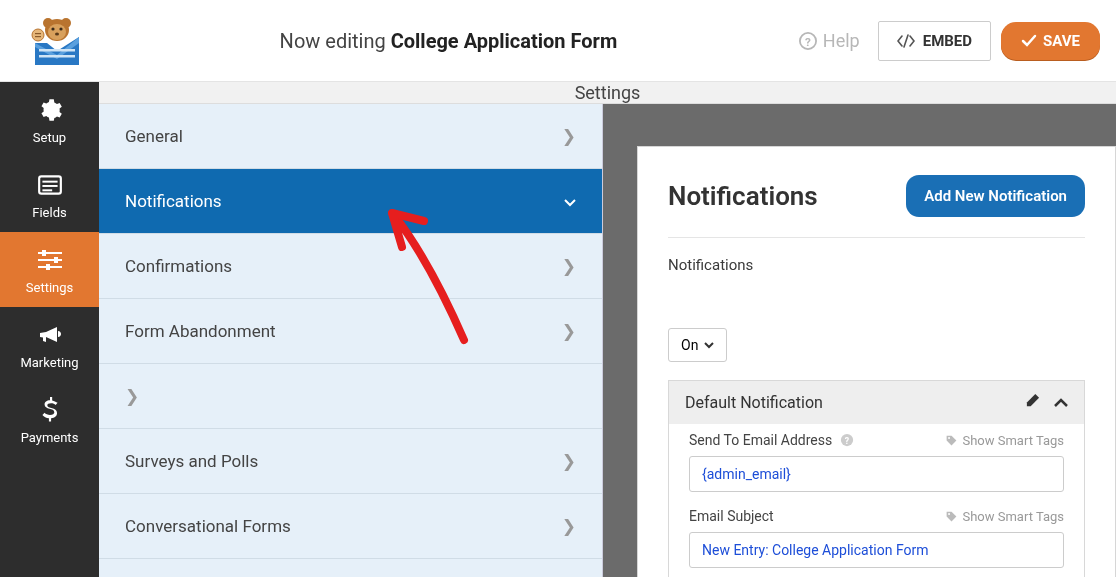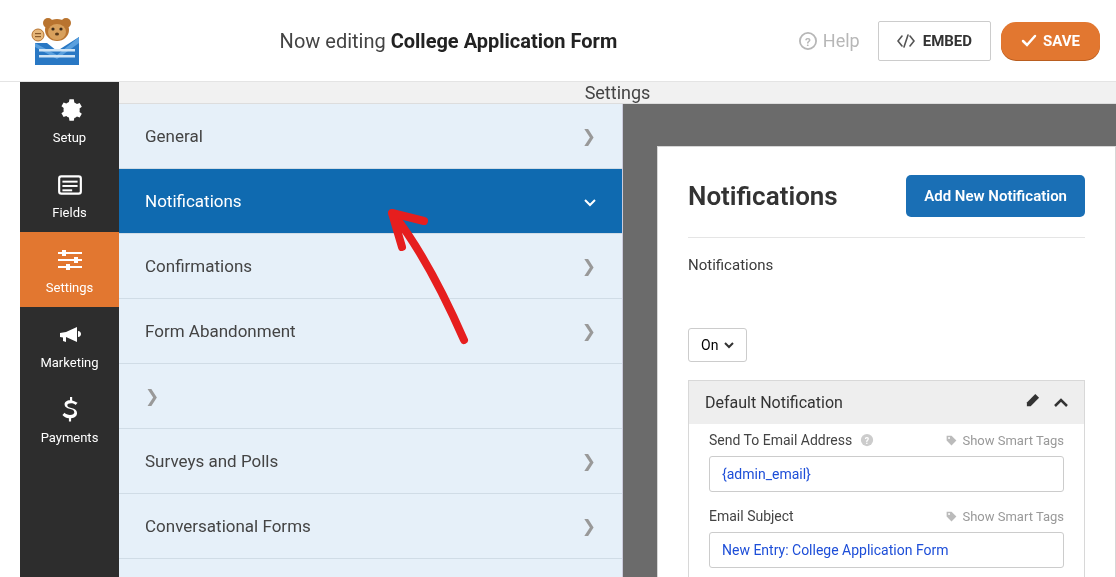--- a/index.html
+++ b/index.html
@@ -9,41 +9,41 @@
 .logo-wrap { width: 82px; display: flex; align-items: center; justify-content: center; }
 .logo-wrap svg { width: 56px; height: 52px; }
 .editing-text { flex: 1; text-align: center; font-size: 20px; color: #444; }
 .editing-text .form-name { font-weight: 700; color: #222; }
 .help-link { color: #b7b7b7; font-size: 18px; margin-right: 18px; display: flex; align-items: center; gap: 6px; }
 .btn-embed { border: 1px solid #ccc; background: #fff; padding: 10px 18px; font-weight: 700; font-size: 15px; color: #333; display: flex; align-items: center; gap: 8px; margin-right: 10px; border-radius: 2px; cursor: pointer; }
 .btn-save { background: #e27730; color: #fff; border: none; padding: 10px 20px; font-weight: 700; font-size: 15px; display: flex; align-items: center; gap: 6px; border-radius: 15px; cursor: pointer; box-shadow: 0 1px 0 #b95d1f; }
 
 .main { display: flex; height: calc(100% - 82px); }
 
-.sidenav { width: 99px; background: #2d2d2d; display: flex; flex-direction: column; margin-left: 20px; }
+.sidenav { width: 99px; background: #2d2d2d; display: flex; flex-direction: column; }
 .sidenav-item { color: #fff; text-align: center; padding: 14px 0 12px; cursor: pointer; font-size: 13px; }
 .sidenav-item.active { background: #e27730; }
 .sidenav-item .icon-wrap { height: 28px; display: flex; align-items: center; justify-content: center; margin-bottom: 6px; }
 
 .panel-header { height: 44px; background: #f1f1f1; border-bottom: 1px solid #ddd; display: flex; align-items: center; justify-content: center; font-size: 18px; color: #444; font-weight: 400; }
 
 .content-wrap { flex: 1; display: flex; flex-direction: column; }
 .content-body { flex: 1; display: flex; }
 
 .settings-list { width: 504px; background: #e6f0f9; border-right: 1px solid #ccd; }
 .settings-list-item { padding: 22px 26px; border-bottom: 1px solid #d0dce6; display: flex; align-items: center; justify-content: space-between; font-size: 17px; color: #444; cursor: pointer; }
 .settings-list-item.active { background: #0f6ab0; color: #fff; }
 .chev { color: #999; }
 .settings-list-item.active .chev { color: #fff; }
 
 .editor-zone { flex: 1; background: #6b6b6b; padding: 42px 0 0 34px; }
 .editor-card { background: #fff; padding: 28px 30px 0 30px; height: 100%; border: 1px solid #d6d6d6; position: relative; }
 .card-head { display: flex; align-items: center; justify-content: space-between; padding-bottom: 20px; border-bottom: 1px solid #e5e5e5; }
 .card-title { font-size: 26px; font-weight: 600; color: #333; }
-.btn-add-notif { background: #1a6fb5; color: #fff; border: none; padding: 12px 18px; font-weight: 600; font-size: 15px; border-radius: 5px; cursor: pointer; }
+.btn-add-notif { background: #1a6fb5; color: #fff; border: none; padding: 12px 18px; font-weight: 600; font-size: 15px; border-radius: 13px; cursor: pointer; }
 .field-group-label { font-size: 15px; color: #3a3a3a; margin-top: 18px; margin-bottom: 10px; }
 .select-on { display: inline-flex; align-items: center; gap: 6px; border: 1px solid #ccc; padding: 8px 12px; border-radius: 3px; font-size: 14px; cursor: pointer; margin-top: 44px; }
 
 .notif-block { border: 1px solid #d8d8d8; margin-top: 18px; }
 .notif-block-head { background: #eeeeee; padding: 12px 16px; display: flex; align-items: center; justify-content: space-between; font-size: 16px; color: #333; }
 .notif-block-head .actions { display: flex; gap: 14px; color: #444; }
 .notif-body { padding: 8px 20px; }
 .notif-row { margin-bottom: 16px; }
 .notif-row-head { display: flex; justify-content: space-between; align-items: center; margin-bottom: 8px; font-size: 14px; color: #444; }
 .smart-tags { color: #999; font-size: 13px; display: flex; align-items: center; gap: 4px; cursor: pointer; }

